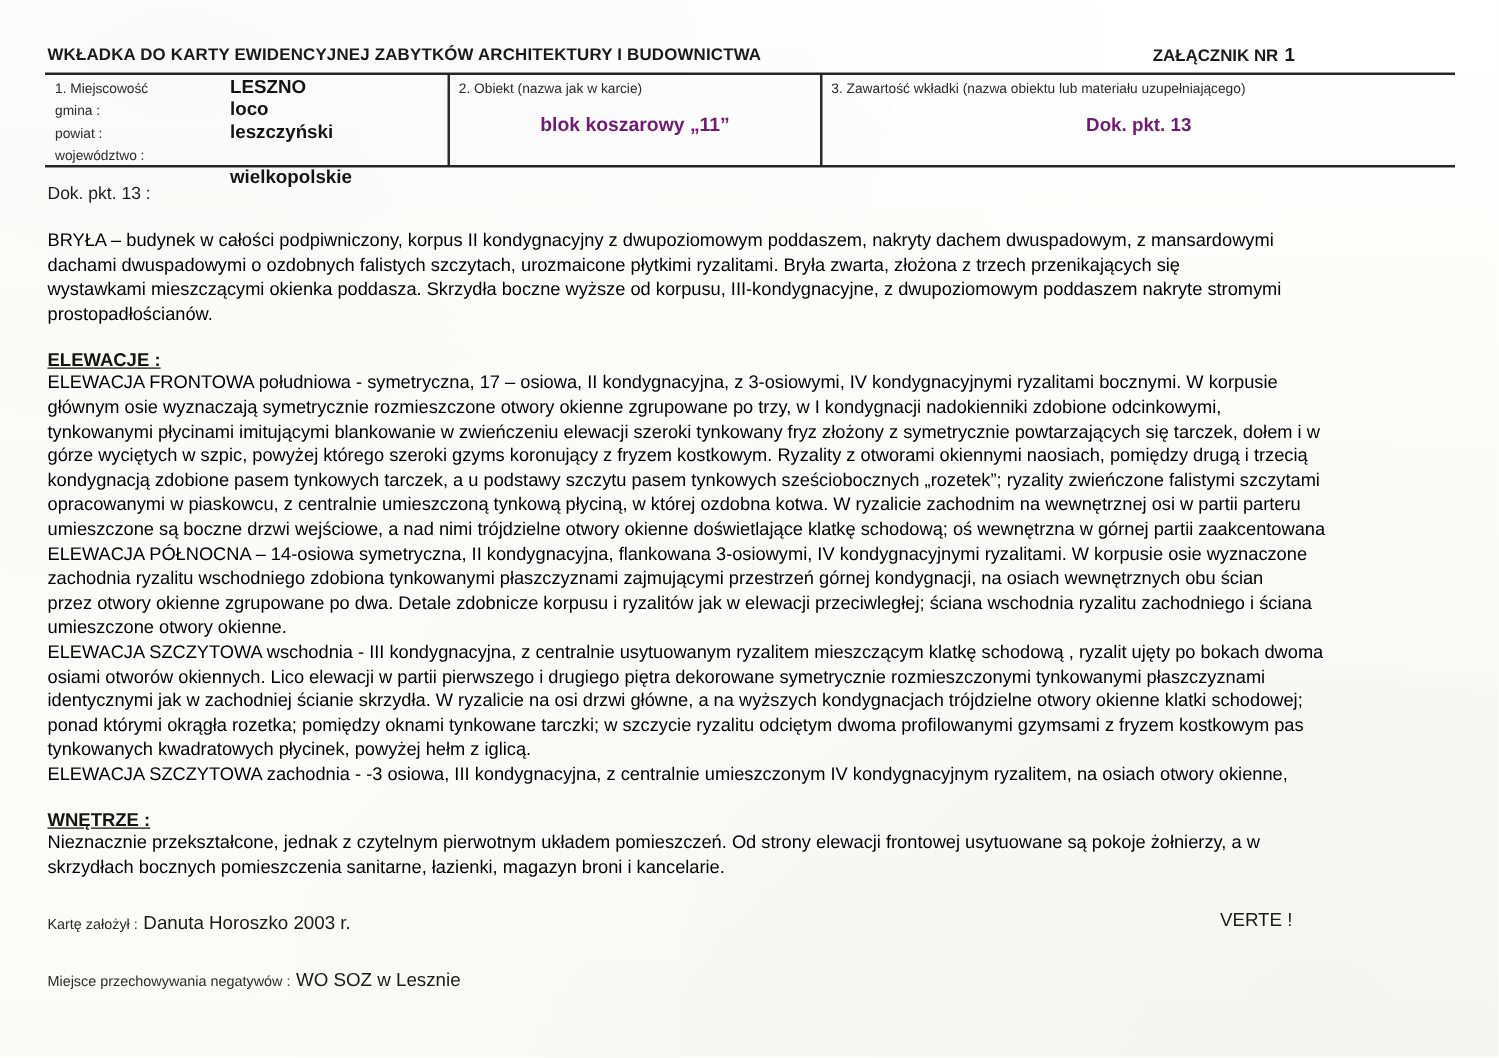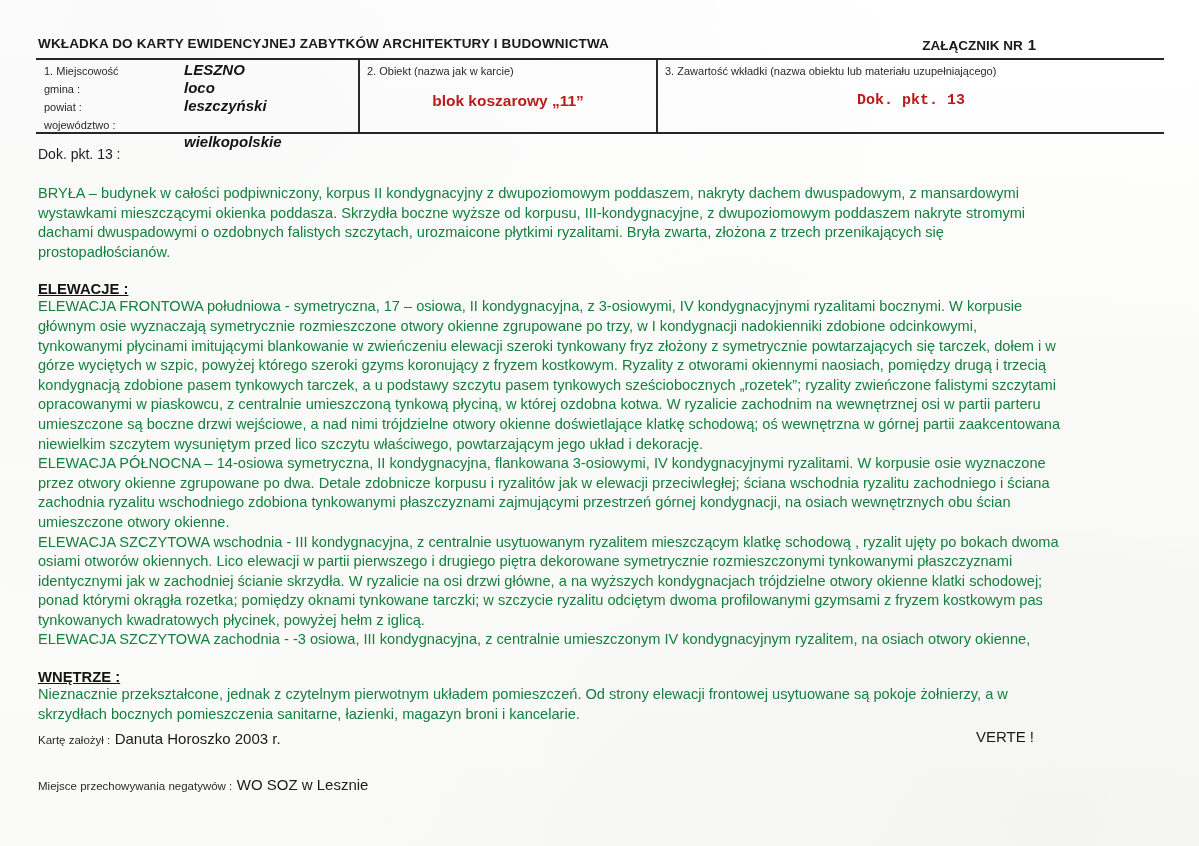--- a/index.html
+++ b/index.html
@@ -109,21 +109,20 @@
   .kv.l3 { left: 8px;  top: 41px; }
   .kv.l4 { left: 8px;  top: 59px; }
 
   .kvv {
     position: absolute;
     left: 148px;
     font-size: 15px;
     font-weight: bold;
     white-space: nowrap;
     color: #141414;
-    font-style: italic;
   }
   .kvv.l1 { top: 1px; }
   .kvv.l2 { top: 19px; }
   .kvv.l3 { top: 37px; }
   .kvv.l4 { top: 73px; }
 
   .cell-label {
     position: absolute;
     left: 7px;
     top: 5px;
@@ -133,35 +132,35 @@
     text-align: center;
   }
   .cell-value {
     position: absolute;
     left: 0;
     top: 32px;
     width: 100%;
     text-align: center;
     font-size: 15.5px;
     font-weight: bold;
-    color: #b91c1c;
-  }
-  .cell-value.v3 { font-size: 15px; font-family: Liberation Mono, monospace; }
+    color: #701a75;
+  }
+  .cell-value.v3 { font-size: 15px; }
 
   
   .body {
     position: absolute;
     left: 2px;
     top: 110px;
     width: 1126px;
   }
   .line {
     font-size: 14.6px;
     line-height: 19.6px;
-    color: #15803d;
+    color: #000000;
     white-space: nowrap;
   }
   .dokpkt {
     font-size: 14px;
     color: #1c1c1c;
     margin-bottom: 22px;
     white-space: nowrap;
   }
   .para { margin: 0 0 0 0; }
   .gap-md  { height: 19px; }
@@ -236,43 +235,42 @@
 
     </div>
     <div class="rule-bottom"></div>
 
     <div class="body">
 
       <div class="dokpkt">Dok. pkt. 13 :</div>
 
       <div class="para">
         <div class="line">BRYŁA – budynek w całości podpiwniczony, korpus II kondygnacyjny z dwupoziomowym poddaszem, nakryty dachem dwuspadowym, z mansardowymi</div>
+        <div class="line">dachami dwuspadowymi o ozdobnych falistych szczytach, urozmaicone płytkimi ryzalitami. Bryła zwarta, złożona z trzech przenikających się</div>
         <div class="line">wystawkami mieszczącymi okienka poddasza. Skrzydła boczne wyższe od korpusu, III-kondygnacyjne, z dwupoziomowym poddaszem nakryte stromymi</div>
-        <div class="line">dachami dwuspadowymi o ozdobnych falistych szczytach, urozmaicone płytkimi ryzalitami. Bryła zwarta, złożona z trzech przenikających się</div>
         <div class="line">prostopadłościanów.</div>
       </div>
 
       <div class="gap-md"></div>
 
       <div class="sect-h">ELEWACJE :</div>
       <div class="para">
         <div class="line">ELEWACJA FRONTOWA południowa - symetryczna, 17 – osiowa, II kondygnacyjna, z 3-osiowymi, IV kondygnacyjnymi ryzalitami bocznymi. W korpusie</div>
         <div class="line">głównym osie wyznaczają  symetrycznie rozmieszczone otwory okienne zgrupowane po trzy, w I kondygnacji nadokienniki zdobione odcinkowymi,</div>
         <div class="line">tynkowanymi płycinami  imitującymi blankowanie w zwieńczeniu elewacji szeroki tynkowany fryz złożony z symetrycznie powtarzających się tarczek, dołem i w</div>
         <div class="line">górze wyciętych w szpic, powyżej którego szeroki gzyms koronujący z fryzem kostkowym. Ryzality z otworami okiennymi naosiach, pomiędzy drugą i trzecią</div>
         <div class="line">kondygnacją  zdobione pasem tynkowych tarczek, a u podstawy szczytu pasem tynkowych sześciobocznych „rozetek”; ryzality zwieńczone falistymi szczytami</div>
         <div class="line">opracowanymi w piaskowcu, z centralnie umieszczoną tynkową płyciną, w której ozdobna kotwa. W ryzalicie zachodnim na wewnętrznej osi w partii parteru</div>
         <div class="line">umieszczone są boczne drzwi wejściowe, a nad nimi trójdzielne otwory okienne doświetlające klatkę schodową; oś wewnętrzna w górnej partii zaakcentowana</div>
-        <div class="line">niewielkim szczytem wysuniętym przed lico szczytu właściwego,  powtarzającym jego układ i dekorację.</div>
       </div>
 
       <div class="para">
         <div class="line"> ELEWACJA PÓŁNOCNA – 14-osiowa symetryczna, II kondygnacyjna,  flankowana 3-osiowymi, IV kondygnacyjnymi ryzalitami. W korpusie osie wyznaczone</div>
+        <div class="line">zachodnia ryzalitu wschodniego zdobiona tynkowanymi płaszczyznami zajmującymi przestrzeń górnej kondygnacji, na osiach wewnętrznych obu ścian</div>
         <div class="line">przez otwory okienne zgrupowane po dwa. Detale zdobnicze korpusu i ryzalitów jak w elewacji przeciwległej;  ściana wschodnia ryzalitu zachodniego i ściana</div>
-        <div class="line">zachodnia ryzalitu wschodniego zdobiona tynkowanymi płaszczyznami zajmującymi przestrzeń górnej kondygnacji, na osiach wewnętrznych obu ścian</div>
         <div class="line">umieszczone otwory okienne.</div>
       </div>
 
       <div class="para">
         <div class="line">ELEWACJA SZCZYTOWA wschodnia - III kondygnacyjna, z centralnie usytuowanym ryzalitem mieszczącym klatkę schodową , ryzalit ujęty po bokach dwoma</div>
         <div class="line">osiami otworów okiennych. Lico elewacji w partii pierwszego i drugiego piętra dekorowane symetrycznie rozmieszczonymi tynkowanymi płaszczyznami</div>
         <div class="line">identycznymi jak w zachodniej ścianie skrzydła. W ryzalicie na osi drzwi główne, a na wyższych kondygnacjach  trójdzielne otwory okienne  klatki schodowej;</div>
         <div class="line">ponad którymi okrągła rozetka; pomiędzy oknami tynkowane tarczki; w szczycie ryzalitu odciętym dwoma profilowanymi gzymsami z fryzem kostkowym pas</div>
         <div class="line">tynkowanych kwadratowych płycinek, powyżej hełm z iglicą.</div>
       </div>

